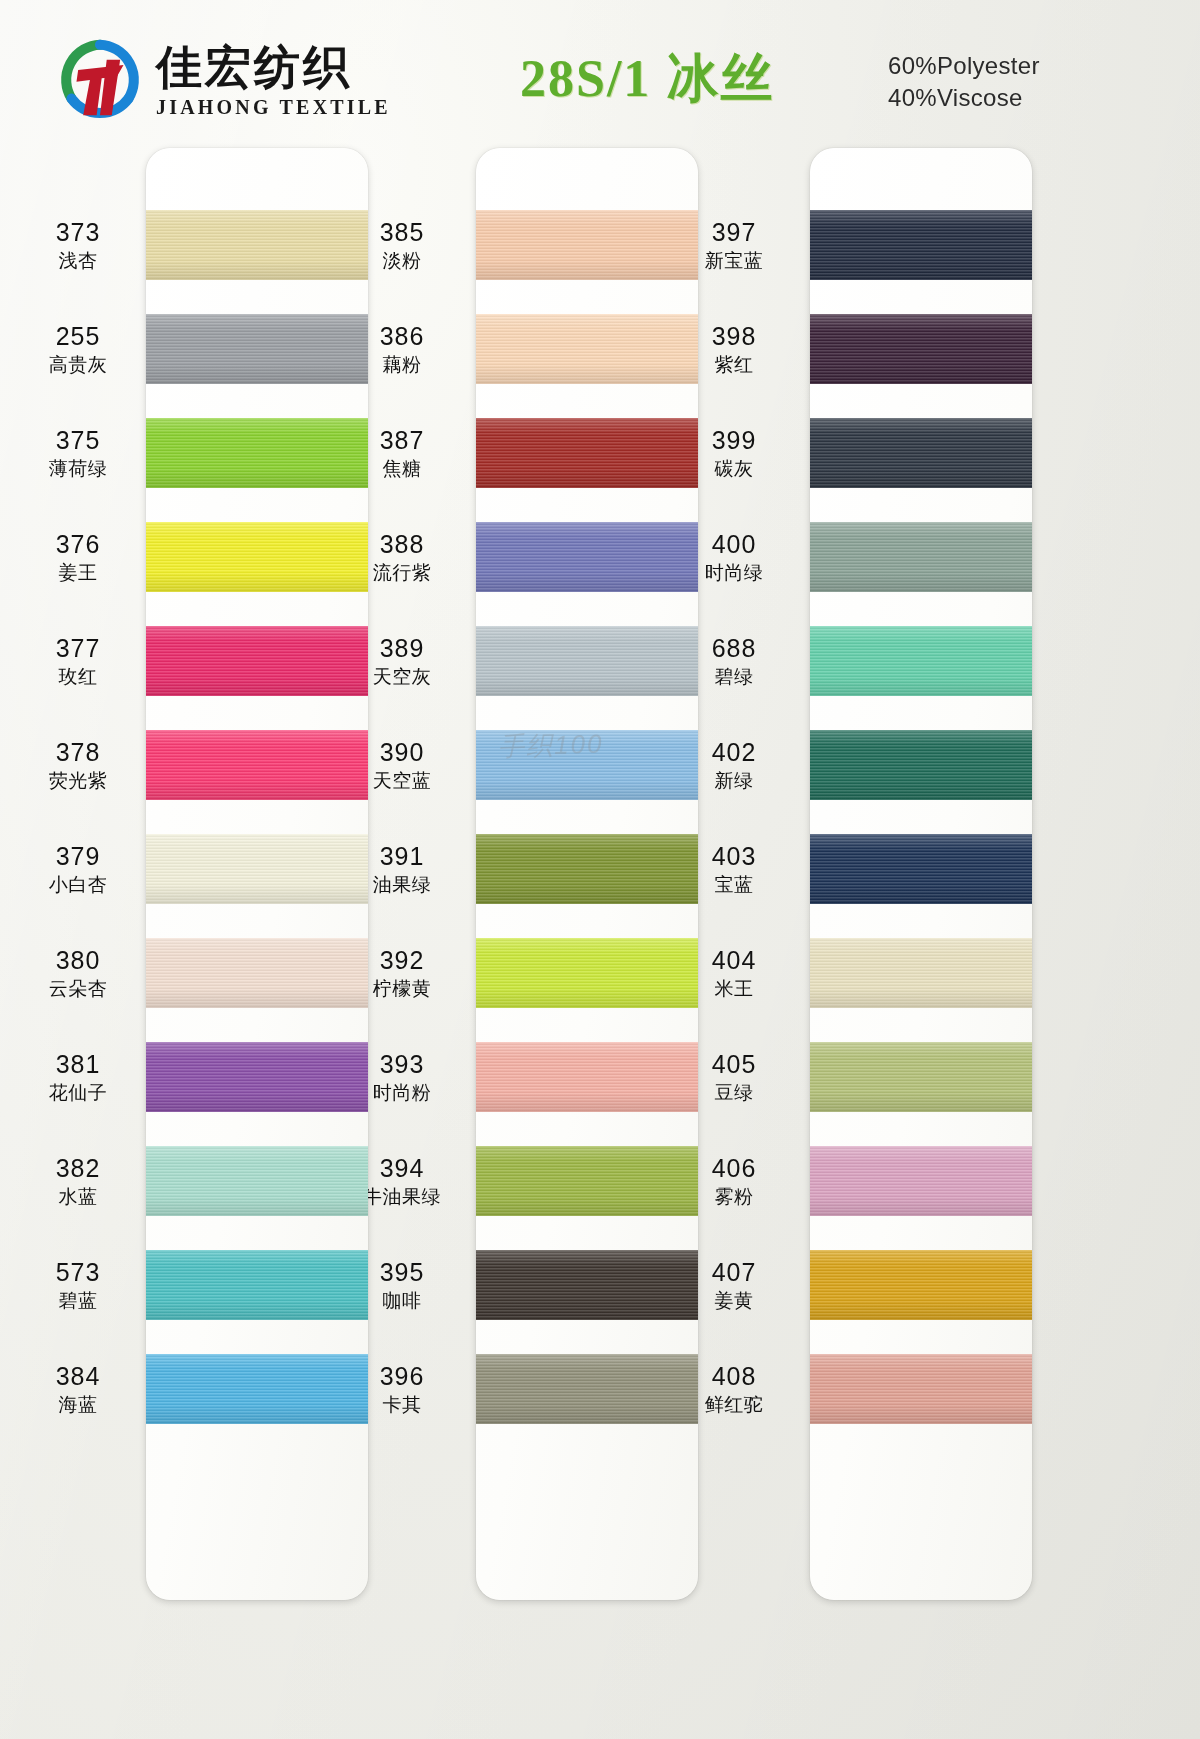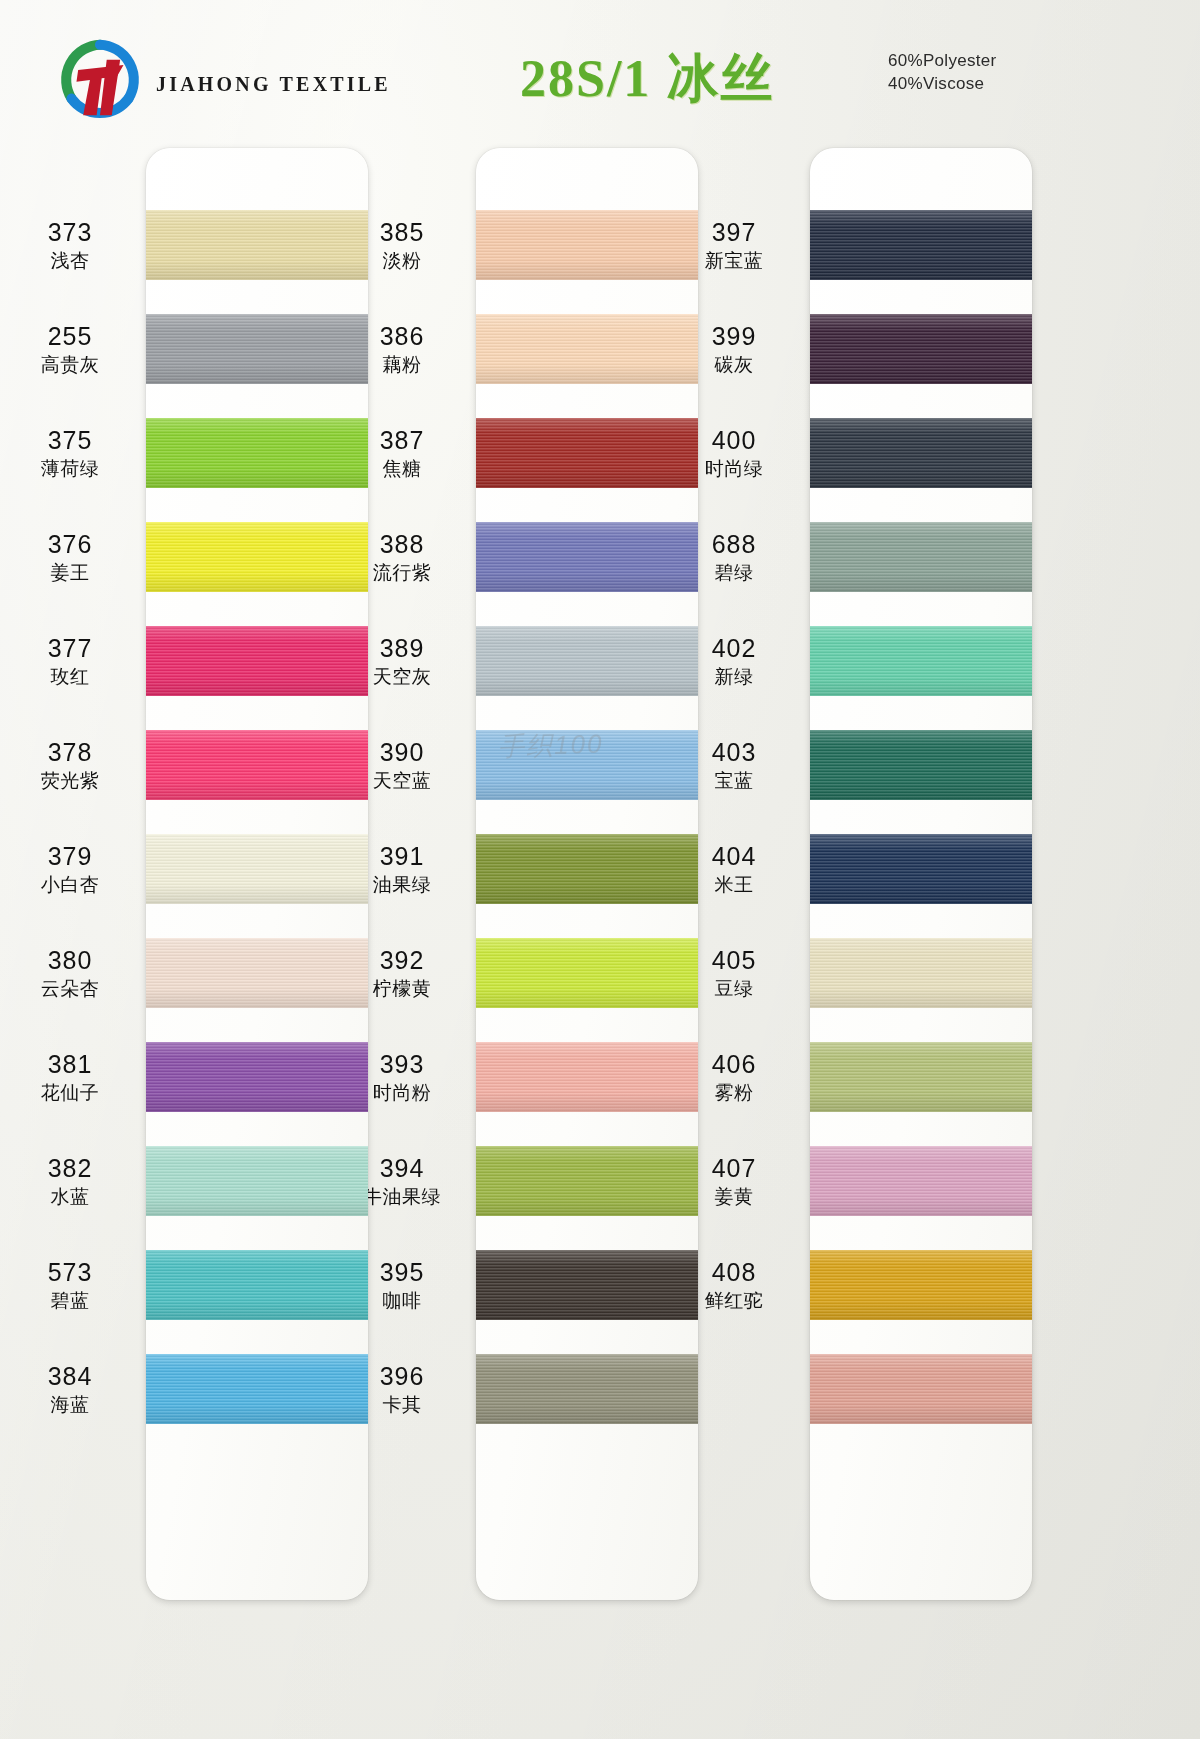--- a/index.html
+++ b/index.html
@@ -41,21 +41,21 @@
     position:absolute;left:520px;top:44px;
     font-family:"Liberation Serif","DejaVu Serif",serif;
     font-weight:bold;font-size:52px;color:#5fae2e;
     letter-spacing:2px;white-space:nowrap;
     text-shadow:1px 1px 0 #cfe0a8;
   }
   .title .cn{font-family:Liberation Mono, monospace;font-weight:bold;}
 
   .composition{
     position:absolute;left:888px;top:50px;
-    font-size:17px;line-height:1.35;color:#2b2b2b;
+    font-size:24px;line-height:1.35;color:#2b2b2b;
     letter-spacing:.3px;
   }
 
   
   .board{position:absolute;left:0;top:0;width:1200px;height:1739px;}
   .col{
     position:absolute;top:148px;width:222px;height:1452px;
     background:linear-gradient(100deg,#ffffff 0%,#fdfdfb 55%,#f6f6f2 100%);
     border-radius:24px;
     box-shadow:0 2px 7px rgba(0,0,0,.16), 0 0 1px rgba(0,0,0,.25);
@@ -82,21 +82,21 @@
     pointer-events:none;
   }
   .swatch:after{
     content:"";position:absolute;inset:0;
     background:linear-gradient(to bottom, rgba(255,255,255,.20) 0%, rgba(255,255,255,0) 22%, rgba(0,0,0,0) 72%, rgba(0,0,0,.10) 100%);
     pointer-events:none;
   }
 
   
   .labels{position:absolute;top:148px;width:140px;}
-  #labels1{left:0px;text-align:right;}
+  #labels1{left:8px;text-align:right;}
   #labels2{left:332px;}
   #labels3{left:664px;}
   .labels .spacer{height:62px;}
   .lbl{
     height:70px;margin-bottom:34px;
     display:flex;flex-direction:column;align-items:center;justify-content:center;
     color:#121212;line-height:1.12;
   }
   .lbl:last-child{margin-bottom:0;}
   .lbl .code{
@@ -128,20 +128,21 @@
     <div class="logo-mark">
       <svg viewBox="0 0 100 100" width="84" height="84" aria-hidden="true">
         <path d="M50 8 A42 42 0 0 0 16 72" fill="none" stroke="#2e9b4e" stroke-width="12" stroke-linecap="round"></path>
         <path d="M50 8 A42 42 0 0 1 84 72" fill="none" stroke="#1a85d6" stroke-width="12" stroke-linecap="round"></path>
         <path d="M16 72 A42 42 0 0 0 84 72" fill="none" stroke="#1a85d6" stroke-width="12" stroke-linecap="round"></path>
         <path d="M24 38 L78 32 L70 46 L52 48 L46 92 L30 92 L38 50 L22 52 Z" fill="#c0182a"></path>
         <path d="M58 26 L74 26 L64 92 L50 92 Z" fill="#c0182a"></path>
       </svg>
     </div>
     <div class="logo-text">
+      <span class="logo-cn">佳宏纺织</span>
       <span class="logo-en">JIAHONG TEXTILE</span>
     </div>
   </div>
 
   <div class="title">
     <span>28S/1</span>
     <span class="cn">冰丝</span>
   </div>
 
   <div class="composition">
@@ -250,20 +251,24 @@
     <div class="lbl">
       <span class="code">396</span>
       <span class="name">卡其</span>
     </div>
   </div>
 <div class="labels" id="labels3">
     <div class="spacer"></div>
     <div class="lbl">
       <span class="code">397</span>
       <span class="name">新宝蓝</span>
+    </div>
+    <div class="lbl">
+      <span class="code">398</span>
+      <span class="name">紫红</span>
     </div>
     <div class="lbl">
       <span class="code">399</span>
       <span class="name">碳灰</span>
     </div>
     <div class="lbl">
       <span class="code">400</span>
       <span class="name">时尚绿</span>
     </div>
     <div class="lbl">

